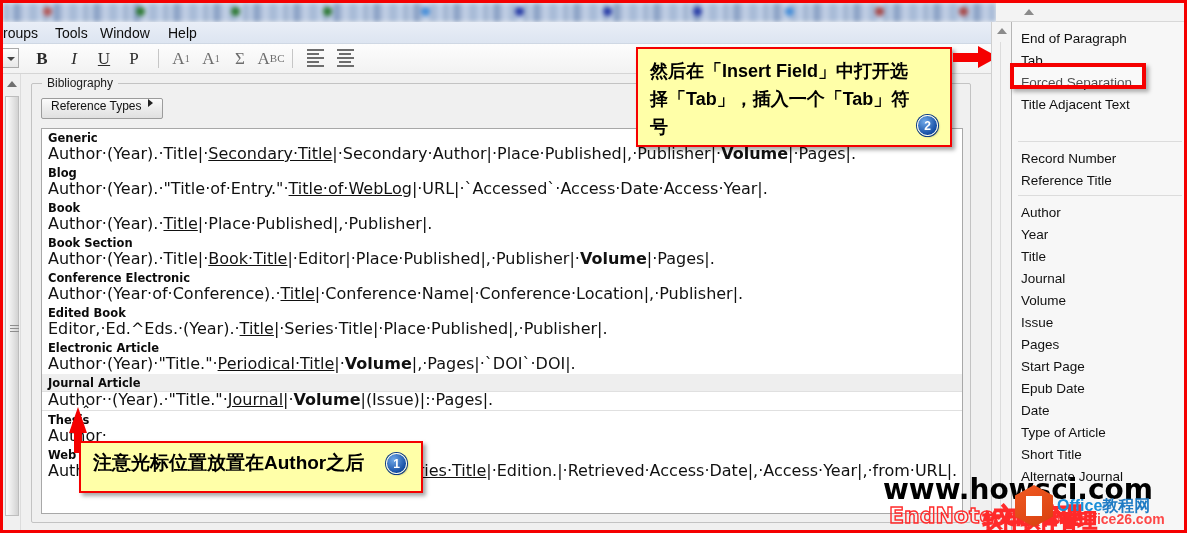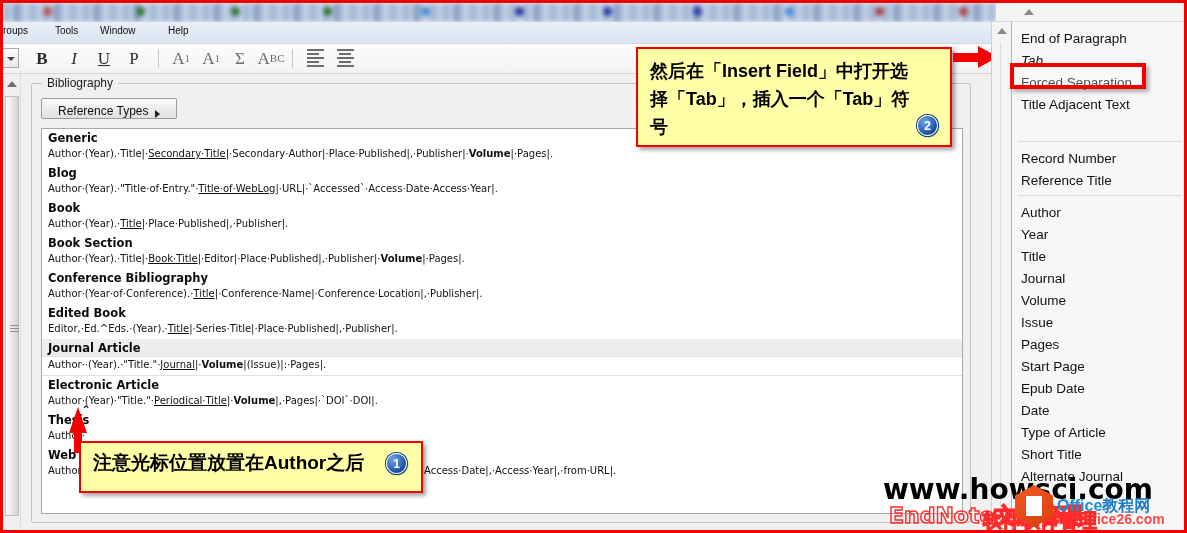--- a/index.html
+++ b/index.html
@@ -43,21 +43,21 @@
 
   
   .menubar {
     position: absolute; left: 0; top: 19px;
     width: 993px; height: 22px;
     background: linear-gradient(180deg,#e9eef7 0%, #dde5f1 100%);
     border-bottom: 1px solid #cfd8e4;
   }
   .menubar .mi {
     position: absolute; top: 3px;
-    font-size: 10px; color: #0d0d0d; white-space: nowrap;
+    font-size: 14px; color: #0d0d0d; white-space: nowrap;
   }
 
   
   .toolbar {
     position: absolute; left: 0; top: 41px;
     width: 993px; height: 30px;
     background: linear-gradient(180deg,#fdfdfd 0%, #f2f2f2 100%);
     border-bottom: 1px solid #d5d5d5;
   }
   .tb-combo {
@@ -127,22 +127,22 @@
     border: 1px solid #c3c3c3; border-radius: 2px;
     background: #f0f0f0;
   }
   .group-legend {
     position: absolute; left: 10px; top: -8px;
     background: #f0f0f0; padding: 0 5px;
     font-size: 12px; color: #1a1a1a;
   }
   .ref-types-btn {
     position: absolute; left: 9px; top: 14px;
-    height: 21px; padding: 0 16px;
-    display: flex; align-items: flex-end; gap: 6px;
+    height: 21px; padding: 0 9px;
+    display: flex; align-items: flex-start; gap: 6px;
     background: linear-gradient(180deg,#fbfbfb,#ececec 50%,#e0e0e0);
     border: 1px solid #9c9c9c; border-radius: 2px;
     font-size: 12px; color: #111;
   }
   .ref-types-btn .caret {
     width: 0; height: 0;
     border-top: 4px solid transparent; border-bottom: 4px solid transparent;
     border-left: 5px solid #222;
   }
 
@@ -154,21 +154,21 @@
     border: 1px solid #a8a8a8;
     overflow: hidden;
     font-family: "DejaVu Sans", sans-serif;
   }
   .ref-block { padding: 0; }
   .ref-name {
     font-size: 11.5px; font-weight: bold; color: #0b0b0b;
     padding: 2px 8px 1px 6px; line-height: 14px; white-space: nowrap;
   }
   .ref-tmpl {
-    font-size: 10px; color: #111; padding: 0 0 3px 6px;
+    font-size: 16px; color: #111; padding: 0 0 3px 6px;
     line-height: 15px; white-space: nowrap;
   }
   .ref-block.selected .ref-name { background: #eeeeee; }
   .ref-block.selected .ref-tmpl {
     background: #ffffff; border-top: 1px solid #e0e0e0; border-bottom: 1px solid #e0e0e0;
   }
   .ul  { text-decoration: underline; }
   .bd  { font-weight: bold; }
 
   
@@ -421,34 +421,34 @@
           </div>
           <div class="ref-block">
             <div class="ref-name">Book</div>
             <div class="ref-tmpl"><span>Author·(Year).·</span><span class="ul">Title</span><span>|·Place·Published|,·Publisher|.</span></div>
           </div>
           <div class="ref-block">
             <div class="ref-name">Book Section</div>
             <div class="ref-tmpl"><span>Author·(Year).·Title|·</span><span class="ul">Book·Title</span><span>|·Editor|·Place·Published|,·Publisher|·</span><span class="bd">Volume</span><span>|·Pages|.</span></div>
           </div>
           <div class="ref-block">
-            <div class="ref-name">Conference Bibliography</div>
+            <div class="ref-name">Conference Electronic</div>
             <div class="ref-tmpl"><span>Author·(Year·of·Conference).·</span><span class="ul">Title</span><span>|·Conference·Name|·Conference·Location|,·Publisher|.</span></div>
           </div>
           <div class="ref-block">
             <div class="ref-name">Edited Book</div>
             <div class="ref-tmpl"><span>Editor,·Ed.^Eds.·(Year).·</span><span class="ul">Title</span><span>|·Series·Title|·Place·Published|,·Publisher|.</span></div>
+          </div>
+          <div class="ref-block">
+            <div class="ref-name">Electronic Article</div>
+            <div class="ref-tmpl"><span>Author·(Year)·"Title."·</span><span class="ul">Periodical·Title</span><span>|·</span><span class="bd">Volume</span><span>|,·Pages|·`DOI`·DOI|.</span></div>
           </div>
           <div class="ref-block selected">
             <div class="ref-name">Journal Article</div>
             <div class="ref-tmpl"><span>Author··(Year).·"Title."·</span><span class="ul">Journal</span><span>|·</span><span class="bd">Volume</span><span>|(Issue)|:·Pages|.</span></div>
-          </div>
-          <div class="ref-block">
-            <div class="ref-name">Electronic Article</div>
-            <div class="ref-tmpl"><span>Author·(Year)·"Title."·</span><span class="ul">Periodical·Title</span><span>|·</span><span class="bd">Volume</span><span>|,·Pages|·`DOI`·DOI|.</span></div>
           </div>
           <div class="ref-block">
             <div class="ref-name">Thesis</div>
             <div class="ref-tmpl"><span>Author·</span></div>
           </div>
           <div class="ref-block">
             <div class="ref-name">Web Page</div>
             <div class="ref-tmpl"><span>Author.·(|Year|,·Last·Update·Date|).·"Title."|·</span><span class="ul">Series·Title</span><span>|·Edition.|·Retrieved·Access·Date|,·Access·Year|,·from·URL|.</span></div>
           </div>
         </div>
@@ -473,21 +473,21 @@
   <div class="arrow-right-red-tail"></div>
   <div class="arrow-right-red"></div>
 
   <div class="dd-scrollbar">
     <div class="arrow-up"></div>
     <div class="track"></div>
   </div>
 
   <div class="dropdown" id="insert-field-menu">
       <div class="dd-item" style="top: 6px;">End of Paragraph</div>
-      <div class="dd-item" style="top: 28px; font-style: italic;">Tab</div>
+      <div class="dd-item" style="top: 28px;">Tab</div>
       <div class="dd-item" style="top: 50px;">Forced Separation</div>
       <div class="dd-item" style="top: 72px;">Title Adjacent Text</div>
       <div class="dd-sep" style="top: 119px;"></div>
       <div class="dd-item" style="top: 126px;">Record Number</div>
       <div class="dd-item" style="top: 148px;">Reference Title</div>
       <div class="dd-sep" style="top: 173px;"></div>
       <div class="dd-item" style="top: 180px;">Author</div>
       <div class="dd-item" style="top: 202px;">Year</div>
       <div class="dd-item" style="top: 224px;">Title</div>
       <div class="dd-item" style="top: 246px;">Journal</div>

